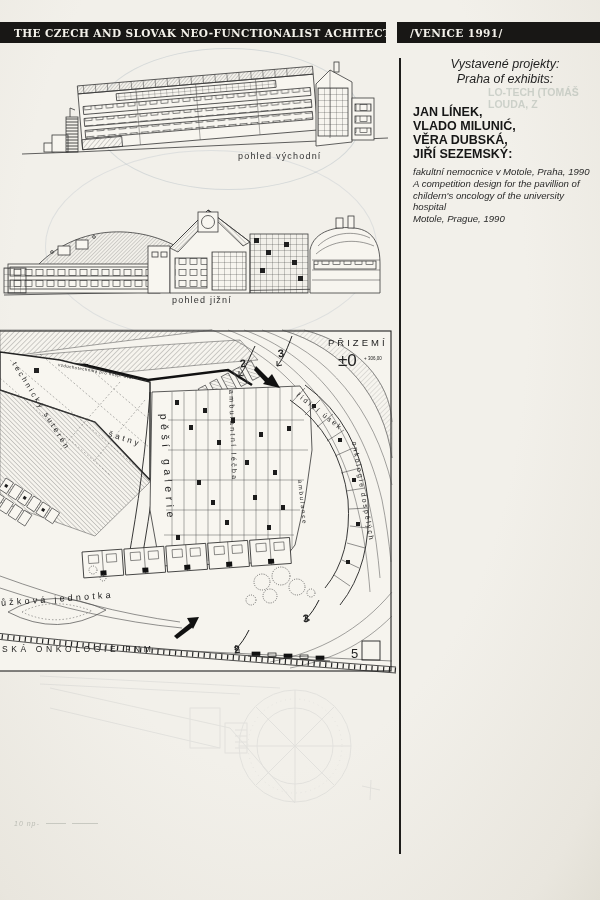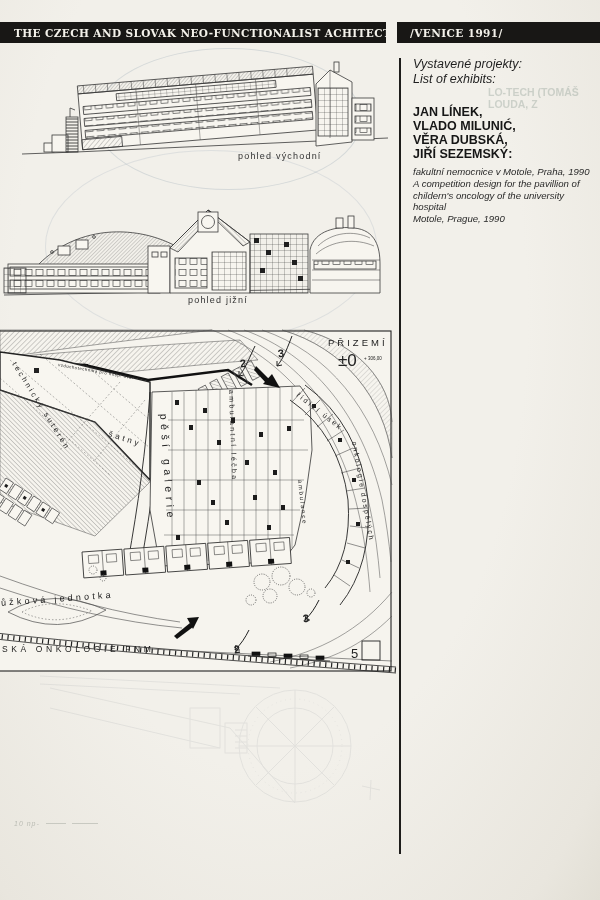--- a/index.html
+++ b/index.html
@@ -11,29 +11,29 @@
   .bar-left{left:0;width:386px;}
   .bar-right{left:397px;width:236px;}
   .bar span{color:#f3f1ea;font-family:"DejaVu Serif", serif;font-weight:bold;
             font-size:10.5px;letter-spacing:.4px;white-space:nowrap;}
   .bar-left span{padding-left:14px;}
   .bar-right span{padding-left:13px;}
   
   .vline{position:absolute;left:399px;top:58px;width:2px;height:796px;background:#1e1d1b;}
   
   .col{position:absolute;left:413px;top:57px;width:184px;}
-  .intro{font-style:italic;font-size:12.5px;line-height:15px;color:#1f1f1f;}
+  .intro{font-style:italic;font-size:12.5px;line-height:15px;color:#1f1f1f;text-align:center;}
   .names{margin-top:18px;font-weight:bold;font-size:12.5px;line-height:14px;color:#161616;}
   .desc{margin-top:5px;font-style:italic;font-size:9.6px;line-height:11.8px;color:#2a2a2a;}
   .ghost-type{position:absolute;left:488px;top:86px;font-weight:bold;font-size:10.5px;
               line-height:12px;color:rgba(108,130,118,.28);white-space:nowrap;}
   
   .cap{position:absolute;font-size:9px;letter-spacing:1.2px;color:#333;white-space:nowrap;padding-left:40px;}
   .cap-east{left:198px;top:151px;}
-  .cap-south{left:148px;top:295px;}
+  .cap-south{left:132px;top:295px;}
   
   .ghost-ell{position:absolute;border:1px solid rgba(150,165,180,.30);border-radius:50%;}
   .ge1{left:95px;top:48px;width:265px;height:140px;}
   .ge2{left:45px;top:150px;width:330px;height:190px;border-color:rgba(150,165,180,.22);}
   svg{position:absolute;overflow:visible;}
   .pencil{position:absolute;left:14px;top:820px;font-size:7px;font-style:italic;
           letter-spacing:1px;color:#bcbdb5;display:flex;align-items:center;gap:6px;}
   .pencil i{display:inline-block;height:0;border-top:1px solid #c8c9c1;}
   .d1{width:20px;} .d2{width:26px;}
   text{fill:#222;}
@@ -436,21 +436,21 @@
     </g>
   </svg>
 
   <div class="ghost-type">
     <div>LO-TECH (TOMÁŠ</div>
     <div>LOUDA, Z</div>
   </div>
   <div class="col">
     <div class="intro">
       <div>Vystavené projekty:</div>
-      <div>List of exhibits:</div>
+      <div>Praha of exhibits:</div>
     </div>
     <div class="names">
       <div>JAN LÍNEK,</div>
       <div>VLADO MILUNIĆ,</div>
       <div>VĚRA DUBSKÁ,</div>
       <div>JIŘÍ SEZEMSKÝ:</div>
     </div>
     <div class="desc">
       <div>fakultní nemocnice v Motole, Praha, 1990</div>
       <div>A competition design for the pavillion of</div>

